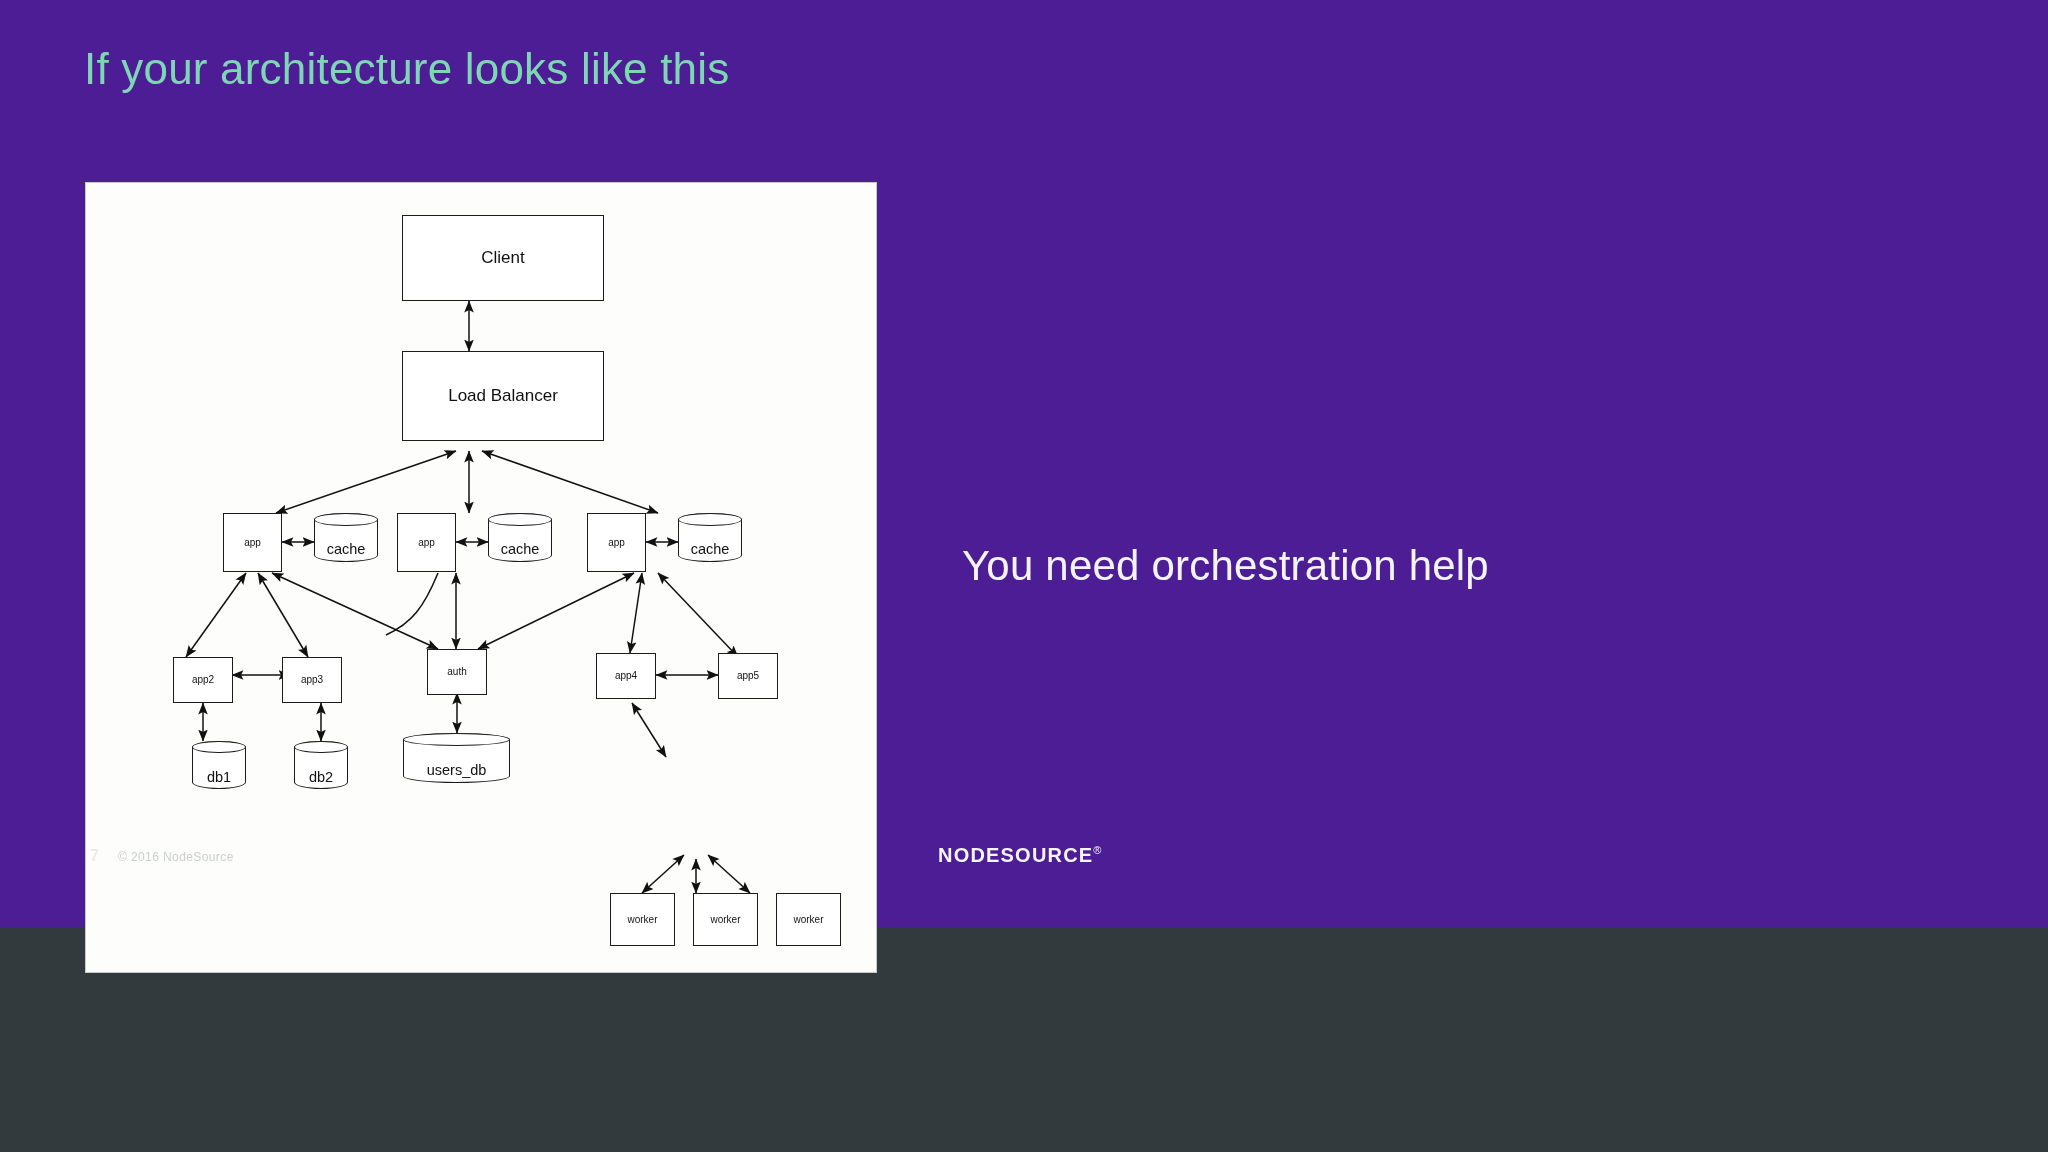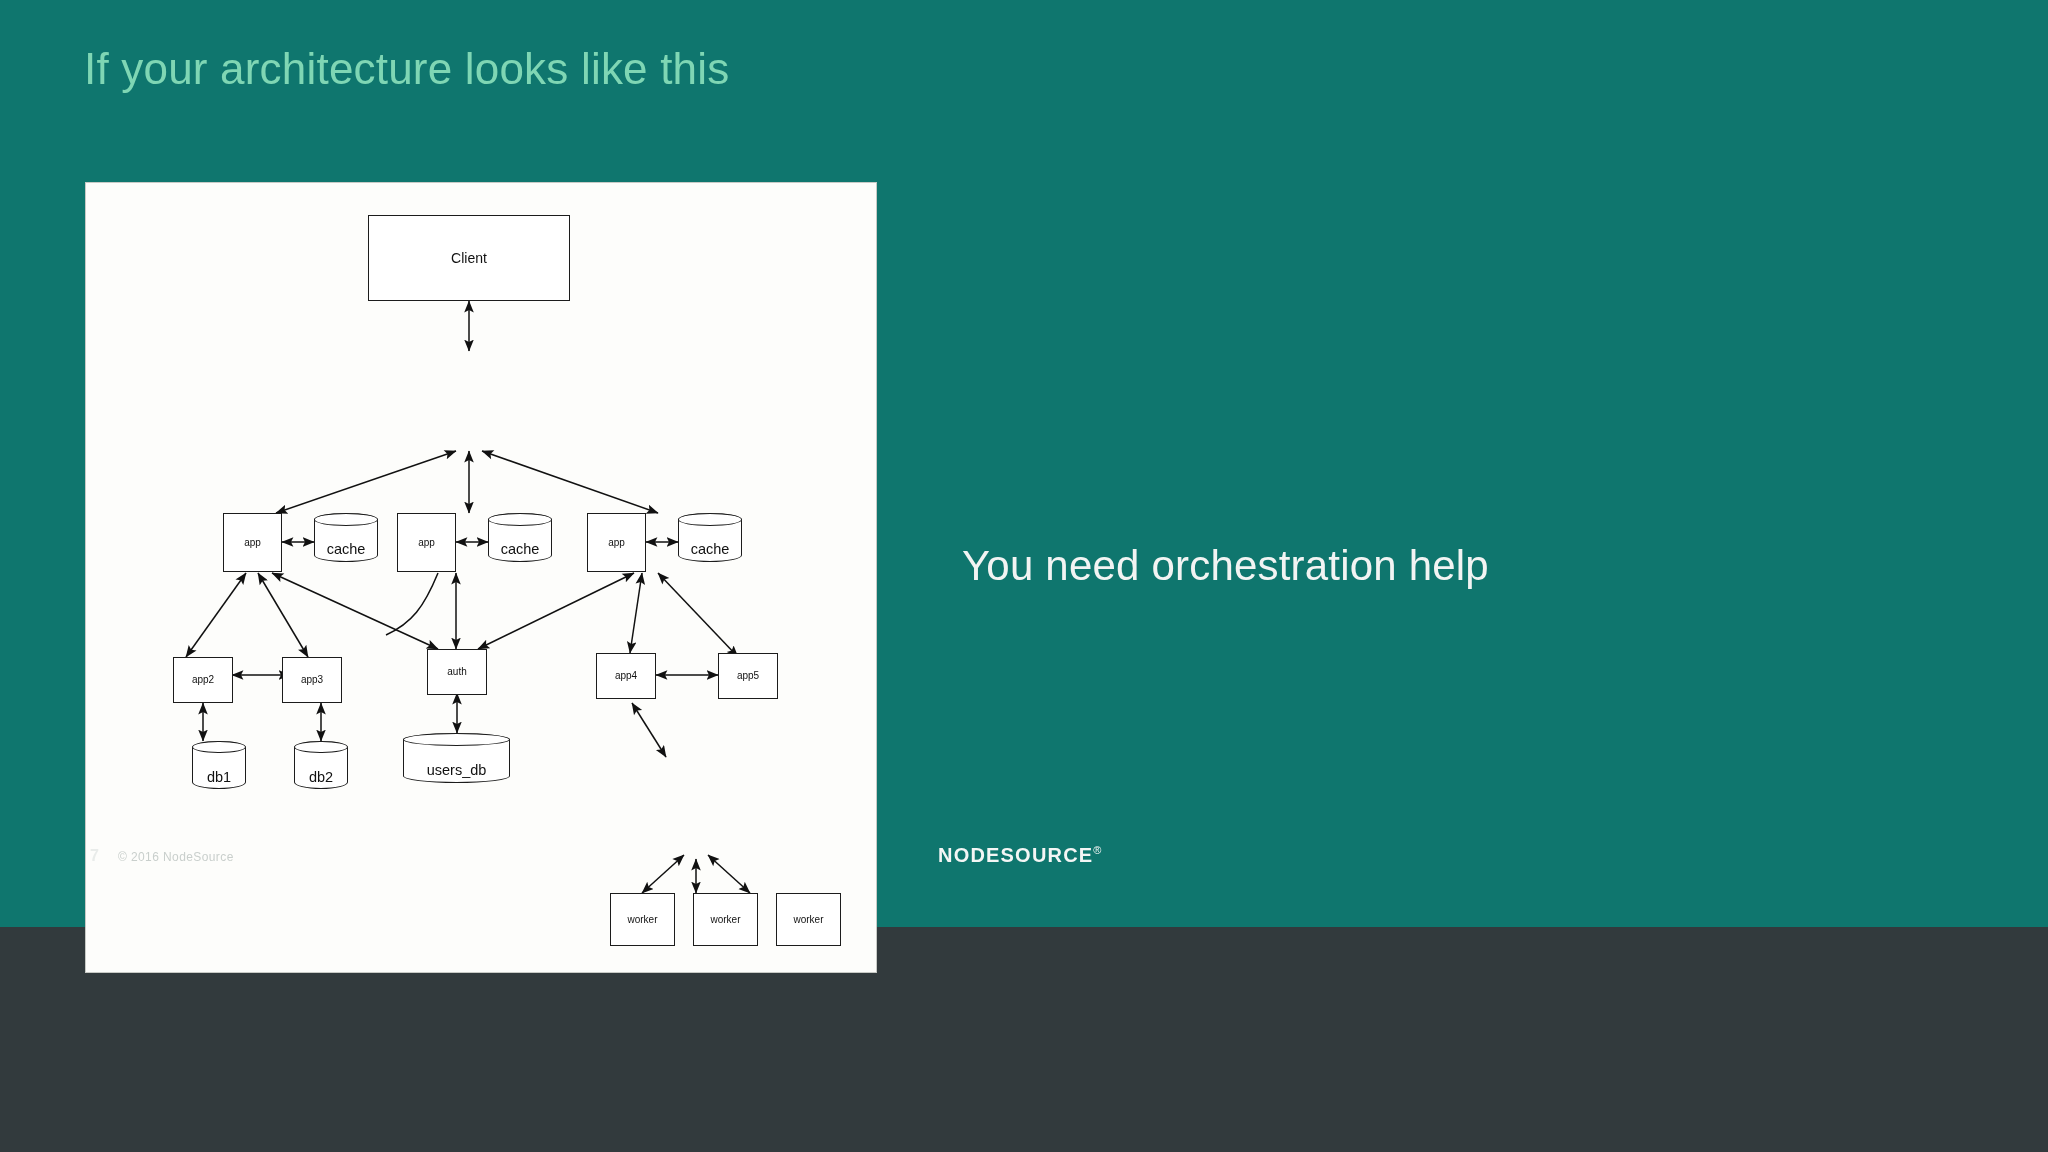--- a/index.html
+++ b/index.html
@@ -5,21 +5,21 @@
   * { box-sizing: border-box; margin: 0; padding: 0; }
   html, body {
     width: 2048px; height: 1152px;
     background: #323a3d;
     font-family: "Liberation Sans", sans-serif;
     overflow: hidden;
   }
   .slide {
     position: relative;
     width: 2048px; height: 927px;
-    background: #0f766e;
+    background: #4c1d95;
   }
 
   
   .slide-title {
     position: absolute;
     left: 84px; top: 44px;
     font-size: 44px;
     font-weight: 300;
     letter-spacing: 0.2px;
     color: #7fd6b4;
@@ -61,21 +61,21 @@
     display: flex;
     align-items: center;
     justify-content: center;
     font-family: "Liberation Sans", sans-serif;
     font-size: 10px;
     color: #111;
     line-height: 1.15;
     text-align: center;
     z-index: 3;
   }
-  .node.big { font-size: 14px; }
+  .node.big { font-size: 17px; margin-left: 34px; }
 
   
   .cyl {
     position: absolute;
     z-index: 3;
     display: flex;
     align-items: center;
     justify-content: center;
     font-family: "Liberation Sans", sans-serif;
     font-size: 14.5px;
@@ -195,20 +195,23 @@
           <line x1="598" y1="672" x2="556" y2="710"></line>
           <line x1="610" y1="676" x2="610" y2="710"></line>
           <line x1="622" y1="672" x2="664" y2="710"></line>
         </g>
       </svg>
 
       <div class="node big" style="left:282px; top:32px; width:202px; height:86px;">
         <span>Client</span>
       </div>
 
+      <div class="node big" style="left:282px; top:168px; width:202px; height:90px;">
+        <span>Load Balancer</span>
+      </div>
 
       <div class="node" style="left:137px; top:330px; width:59px; height:59px;">
         <span>app</span>
       </div>
       <div class="cyl" style="left:228px; top:330px; width:64px; height:49px;">
         <span class="cyl-body"></span>
         <span class="cyl-top"></span>
         <span class="cyl-label">cache</span>
       </div>
 

